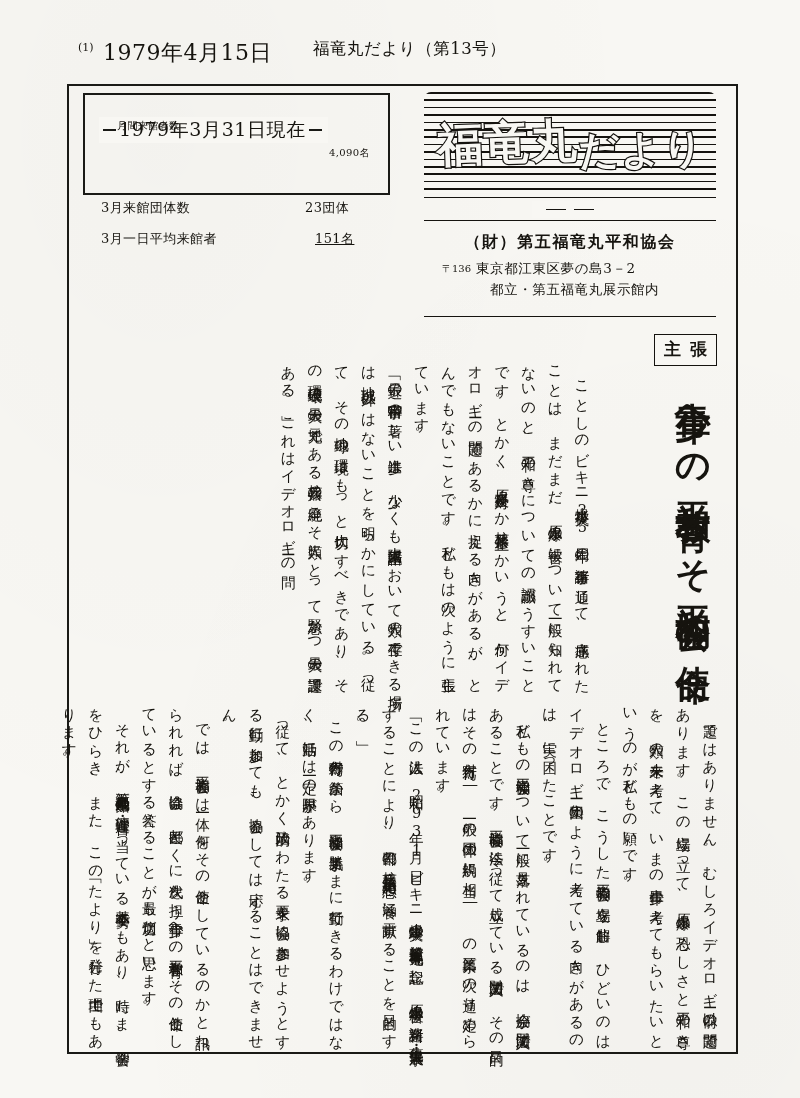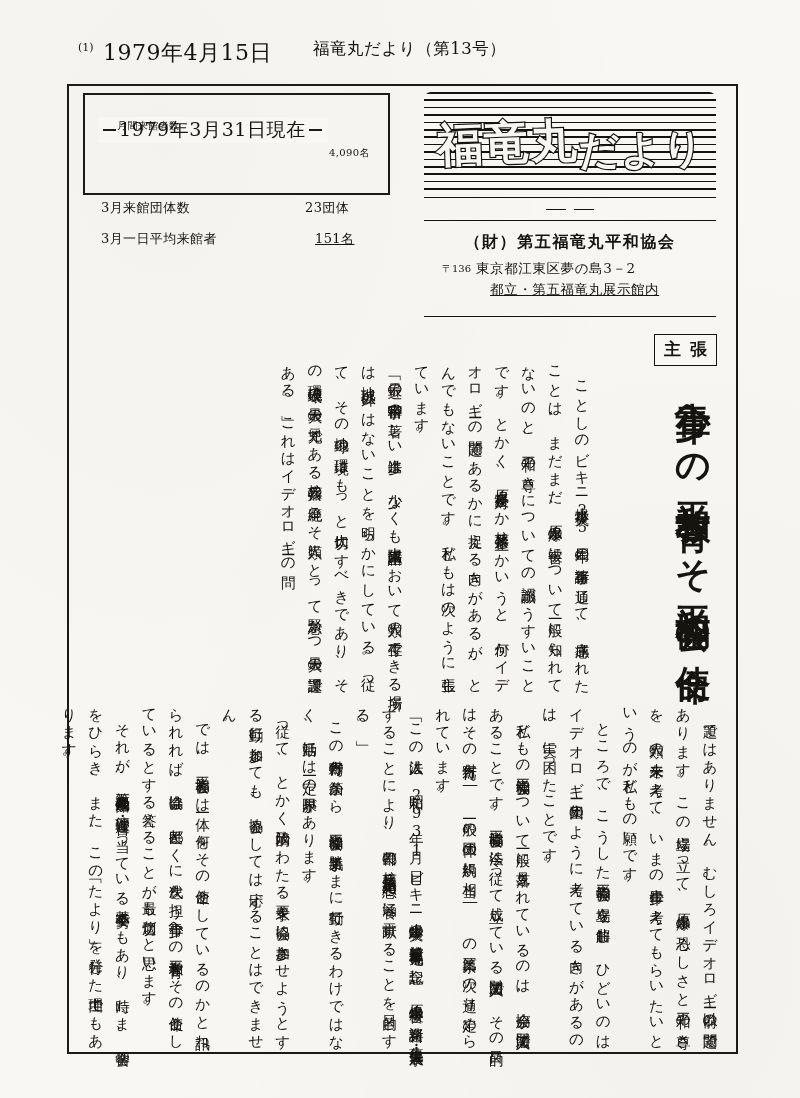--- a/index.html
+++ b/index.html
@@ -136,21 +136,21 @@
   .org-name{
     position:absolute;left:424px;top:232px;width:292px;
     text-align:center;
     font-size:16px;letter-spacing:1.6px;white-space:nowrap;font-weight:600;
   }
   .address{
     position:absolute;left:424px;top:258px;width:292px;
     font-size:13.5px;line-height:1.52;letter-spacing:.6px;
   }
   .addr-1{padding-left:18px;}
-  .addr-2{padding-left:66px;text-decoration:underline;}
+  .addr-2{padding-left:66px;}
   .addr-3{padding-left:86px;letter-spacing:1.4px;}
   .addr-zip{font-size:10px;vertical-align:1px;letter-spacing:0;}
   .rule-under-head{
     position:absolute;left:424px;top:316px;width:292px;height:0;
     border-top:1.6px solid #15130f;
   }
   
   .article{
     position:absolute;left:78px;top:330px;
     width:645px;height:712px;

